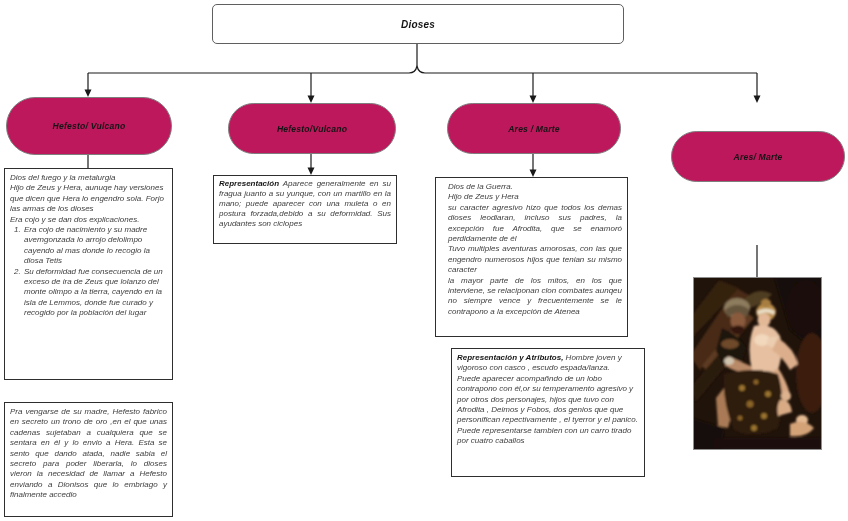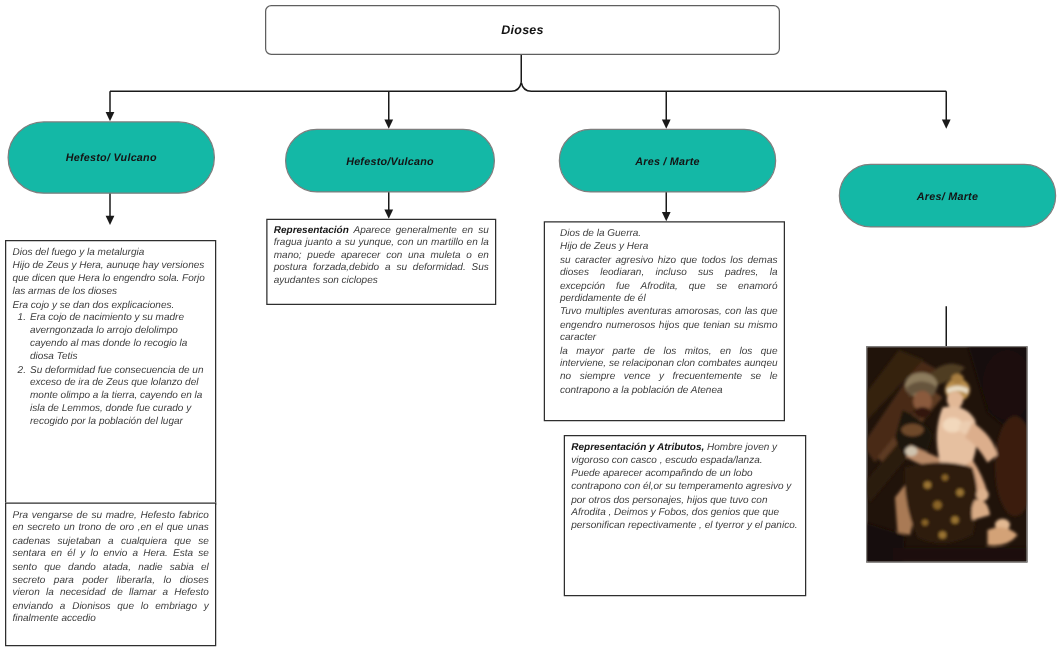--- a/index.html
+++ b/index.html
@@ -8,21 +8,21 @@
     font-family:"Liberation Sans",sans-serif;color:#3d3d3d;overflow:hidden;font-style:italic;
   }
   .connectors{position:absolute;left:0;top:0;pointer-events:none;}
   .root-box{
     position:absolute;left:212px;top:4px;width:410px;height:38px;
     border:1.3px solid #5f5f5f;border-radius:5px;background:#fff;
     display:flex;align-items:center;justify-content:center;
     font-weight:bold;font-size:10px;color:#141414;letter-spacing:.2px;
   }
   .stadium{
-    position:absolute;border:1.2px solid #7e7e7e;border-radius:30px;background:#14b8a6;
+    position:absolute;border:1.2px solid #7e7e7e;border-radius:30px;background:#be185d;
     display:flex;align-items:center;justify-content:center;
     font-weight:bold;font-size:8.6px;color:#141414;letter-spacing:.2px;text-align:center;
   }
   .tbox{
     position:absolute;border:1.1px solid #2e2e2e;background:#fff;
     box-sizing:border-box;padding:4px 5px;
     font-size:8px;line-height:1.3;color:#3d3d3d;overflow:hidden;
   }
   .tbox p{margin:0;}
   .just{text-align:justify;}
@@ -77,21 +77,21 @@
   <div class="stadium" style="left:228px;top:103px;width:166px;height:49px;">
     <span>Hefesto/Vulcano</span>
   </div>
   <div class="stadium" style="left:447px;top:103px;width:172px;height:49px;">
     <span>Ares / Marte</span>
   </div>
   <div class="stadium" style="left:671px;top:103px;width:172px;height:49px;margin-top:28px;">
     <span>Ares/ Marte</span>
   </div>
 
-  <div class="tbox" style="left:4px;top:192px;width:169px;height:212px;">
+  <div class="tbox" style="left:4px;top:168px;width:169px;height:212px;">
     <p>Dios del fuego y la metalurgia</p>
     <p>Hijo de Zeus y Hera, aunuqe hay versiones que dicen que Hera lo engendro sola. Forjo las armas de los dioses</p>
     <p>Era cojo y se dan dos explicaciones.</p>
     <ol>
       <li>Era cojo de nacimiento y su madre averngonzada lo arrojo delolimpo cayendo al mas donde lo recogio la diosa Tetis</li>
       <li>Su deformidad fue consecuencia de un exceso de ira de Zeus que lolanzo del monte olimpo a la tierra, cayendo en la isla de Lemmos, donde fue curado y recogido por la población del lugar</li>
     </ol>
   </div>
 
   <div class="tbox just" style="left:4px;top:402px;width:169px;height:115px;">
@@ -100,26 +100,27 @@
 
   <div class="tbox just tight" style="left:213px;top:175px;width:184px;height:69px;">
     <p><b>Representación</b><span> Aparece generalmente en su fragua juanto a su yunque, con un martillo en la mano; puede aparecer con una muleta o en postura forzada,debido a su deformidad. Sus ayudantes son ciclopes</span></p>
   </div>
 
   <div class="tbox" style="left:435px;top:177px;width:193px;height:160px;padding-left:12px;">
     <p>Dios de la Guerra.</p>
     <p>Hijo de Zeus y Hera</p>
     <p class="just">su caracter agresivo hizo que todos los demas dioses leodiaran, incluso sus padres, la excepción fue Afrodita, que se enamoró perdidamente de él</p>
     <p class="just">Tuvo multiples aventuras amorosas, con las que engendro numerosos hijos que tenian su mismo caracter</p>
-    <p class="just">la mayor parte de los mitos, en los que interviene, se relaciponan clon combates aunqeu no siempre vence y frecuentemente se le contrapono a la población de Atenea</p>
+    <p class="just">la mayor parte de los mitos, en los que interviene, se relaciponan clon combates aunqeu no siempre vence y frecuentemente se le contrapono a la excepción de Atenea</p>
   </div>
 
   <div class="tbox" style="left:451px;top:348px;width:194px;height:129px;">
     <p><b>Representación y Atributos,</b><span> Hombre joven y vigoroso con casco , escudo espada/lanza.</span></p>
     <p>Puede aparecer acompañndo de un lobo contrapono con él,or su temperamento agresivo y por otros dos personajes, hijos que tuvo con Afrodita , Deimos y Fobos, dos genios que que personifican repectivamente , el tyerror y el panico.</p>
+    <p>Puede representarse tambien con un carro tirado por cuatro caballos</p>
   </div>
 
 
   <div class="painting">
     <svg width="127" height="171" viewBox="0 0 127 171" xmlns="http://www.w3.org/2000/svg">
       <defs>
         <filter id="pb" x="-20%" y="-20%" width="140%" height="140%">
           <feGaussianBlur stdDeviation="1.2"></feGaussianBlur>
         </filter>
       </defs>

